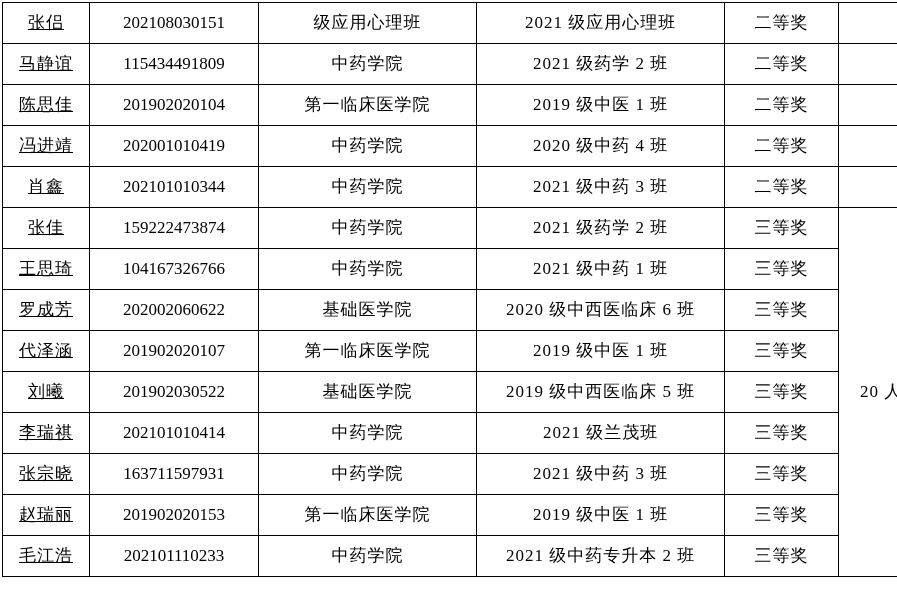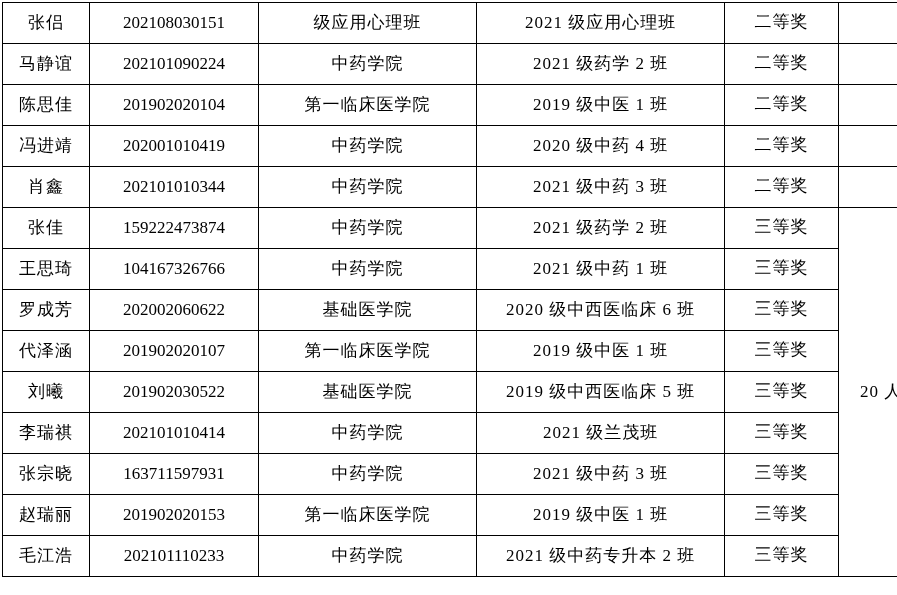--- a/index.html
+++ b/index.html
@@ -34,39 +34,39 @@
     font-size: 17px;
     line-height: 1.1;
     height: 40px;
     padding: 0 2px;
     white-space: nowrap;
     overflow: hidden;
   }
   td.col-name {
     width: 82px;
     letter-spacing: 1px;
+    text-decoration: underline;
   }
   td.col-id {
     width: 164px;
     font-family: "Liberation Serif", "DejaVu Serif", serif;
     font-size: 17px;
     letter-spacing: 0px;
   }
   td.col-college {
     width: 213px;
     letter-spacing: 1px;
   }
   td.col-class {
     width: 243px;
     letter-spacing: 1px;
   }
   td.col-award {
     width: 109px;
     letter-spacing: 1px;
-    font-family: Liberation Mono, monospace;
   }
   td.col-total {
     width: 80px;
     letter-spacing: 1px;
   }
   td.total-blank {
     border-left: 1px solid #000000;
     border-right: 1px solid #000000;
     border-top: none;
     border-bottom: none;
@@ -83,21 +83,21 @@
         <td class="col-name">张侣</td>
         <td class="col-id">202108030151</td>
         <td class="col-college">级应用心理班</td>
         <td class="col-class">2021 级应用心理班</td>
         <td class="col-award">二等奖</td>
         <td class="col-total total-blank"></td>
       </tr>
 
       <tr>
         <td class="col-name">马静谊</td>
-        <td class="col-id">202101090224</td>
+        <td class="col-id">115434491809</td>
         <td class="col-college">中药学院</td>
         <td class="col-class">2021 级药学 2 班</td>
         <td class="col-award">二等奖</td>
         <td class="col-total total-blank"></td>
       </tr>
 
       <tr>
         <td class="col-name">陈思佳</td>
         <td class="col-id">201902020104</td>
         <td class="col-college">第一临床医学院</td>

